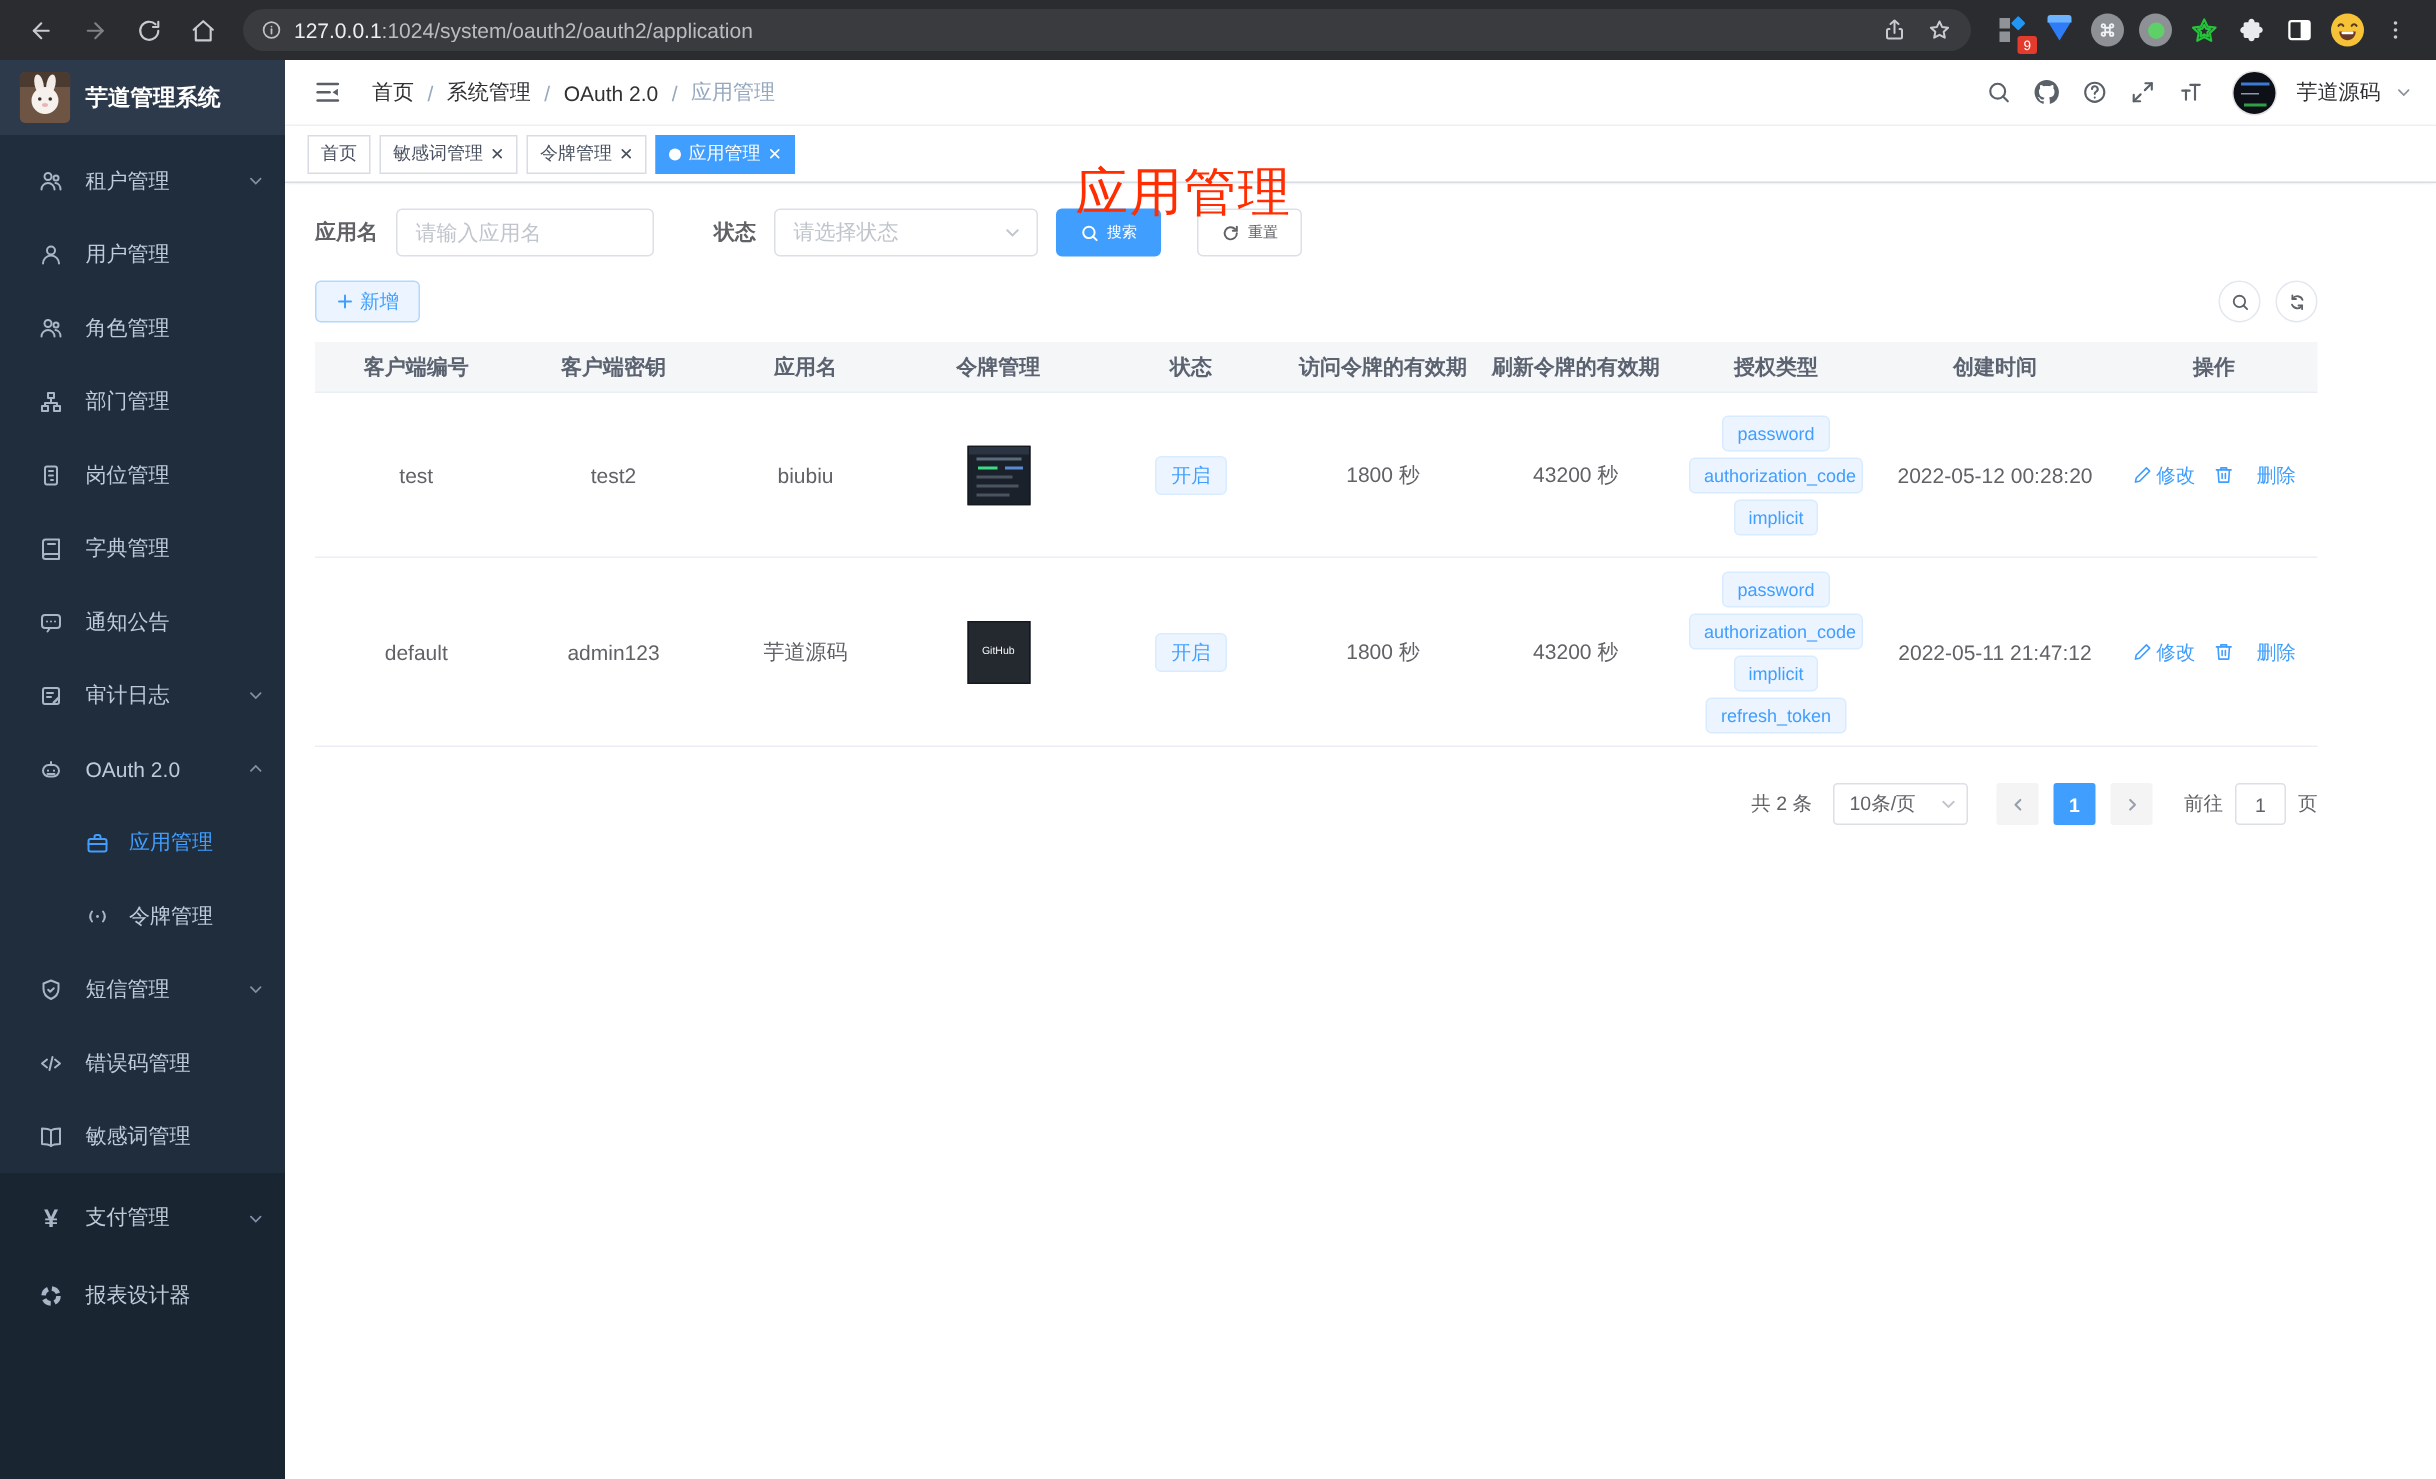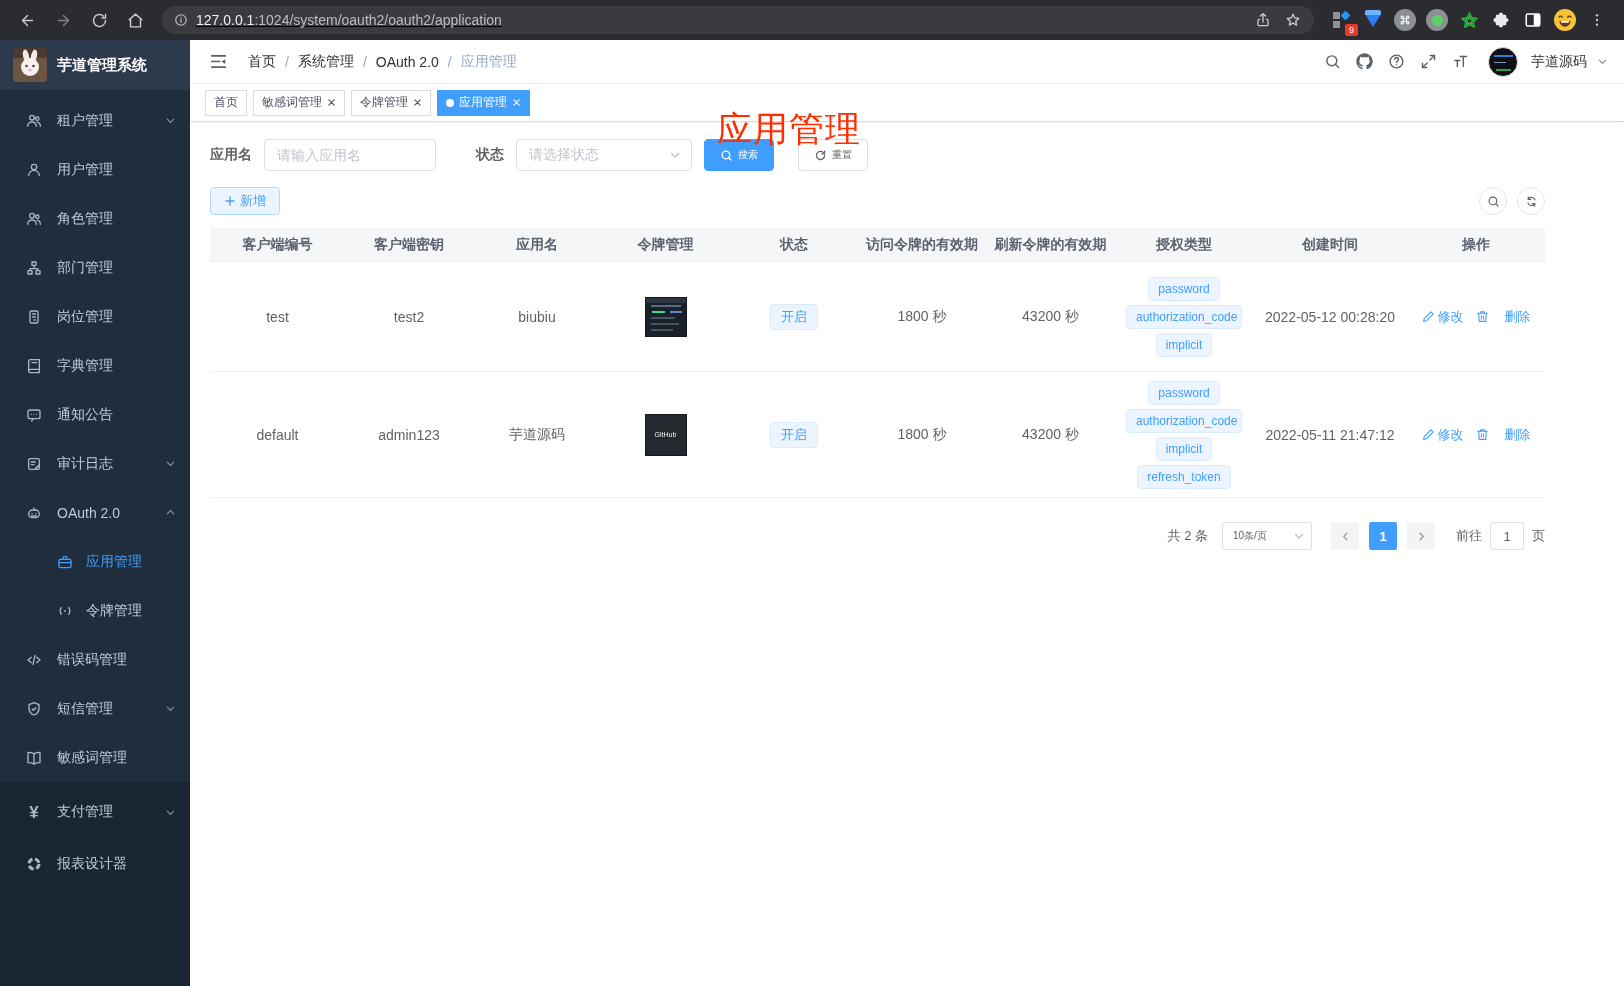--- a/index.html
+++ b/index.html
@@ -1,21 +1,21 @@
 <!DOCTYPE html>
 <html><head>
 <meta charset="utf-8">
 <style>
   * { margin:0; padding:0; box-sizing:border-box; }
   html,body { width:1624px; height:986px; }
   body { font-family:"Liberation Sans","DejaVu Sans",sans-serif; background:#fff; overflow:hidden; }
   .app { position:relative; width:1624px; height:986px; background:#fff; }
 
   
-  .browser { position:absolute; top:0; left:0; width:100%; height:40px; background:#2b2c2f; display:flex; align-items:center; padding:0 10px; gap:2px;text-decoration:underline; }
+  .browser { position:absolute; top:0; left:0; width:100%; height:40px; background:#2b2c2f; display:flex; align-items:center; padding:0 10px; gap:2px; }
   .bicon { width:34px; height:30px; display:flex; align-items:center; justify-content:center; color:#c7cbd1; flex:0 0 auto; border-radius:50%; }
   .bicon svg { width:17px; height:17px; }
   .bicon.dim { color:#7d8287; }
   .urlbar { flex:1 1 auto; height:28px; margin:0 8px; background:#3a3b3f; border-radius:14px; display:flex; align-items:center; padding:0 6px 0 12px; min-width:0; }
   .urlbar .info-ic { color:#bdc1c6; display:flex; margin-right:8px; }
   .urlbar .info-ic svg { width:14px; height:14px; }
   .url-text { font-size:14px; white-space:nowrap; overflow:hidden; flex:1 1 auto; }
   .url-host { color:#eceef0; }
   .url-rest { color:#b9bdc2; }
   .urlbar .tail-ic { width:30px; height:26px; display:flex; align-items:center; justify-content:center; color:#c7cbd1; flex:0 0 auto; }
@@ -143,21 +143,21 @@
   .grant-col { display:flex; flex-direction:column; align-items:center; justify-content:center; overflow:visible; }
   .grant-tag { display:inline-block; height:24px; line-height:22px; padding:0 9px; margin:2px 0; background:#ecf5ff; border:1px solid #d9ecff; color:#409eff; border-radius:4px; font-size:12px; white-space:nowrap; max-width:116px; overflow:hidden; }
   .op-link { display:inline-flex; align-items:center; gap:3px; color:#409eff; font-size:13px; cursor:pointer; text-decoration:none; }
   .op-link svg { width:13px; height:13px; }
   .op-link + .op-link { margin-left:12px;gap:16px; }
 
   
   .pagination { width:1335px; display:flex; align-items:center; justify-content:flex-end; margin-top:24px; font-size:13px; color:#606266; }
   .pg-total { margin-right:14px; }
   .pg-size { width:90px; height:28px; border:1px solid #dcdfe6; border-radius:3px; display:flex; align-items:center; padding:0 6px 0 10px; color:#606266; cursor:pointer; margin-right:14px; }
-  .pg-size .sel-text { flex:1; font-size:10px; }
+  .pg-size .sel-text { flex:1; font-size:13px; }
   .pg-btn { width:28px; height:28px; border-radius:2px; background:#f4f4f5; color:#97a0aa; display:flex; align-items:center; justify-content:center; margin:0 5px; cursor:pointer; }
   .pg-btn svg { width:11px; height:11px; }
   .pg-page { width:28px; height:28px; border-radius:2px; background:#409eff; color:#fff; display:flex; align-items:center; justify-content:center; margin:0 5px; font-weight:bold; cursor:pointer; }
   .pg-goto { margin-left:16px; display:flex; align-items:center; gap:8px; }
   .pg-input { width:34px; height:28px; border:1px solid #dcdfe6; border-radius:3px; text-align:center; font-size:13px; color:#606266; outline:none; font-family:inherit; }
 </style>
 </head>
 <body>
 
 <div class="app">
@@ -429,40 +429,40 @@
               <path d="M6.5 7a8.5 8.5 0 0 0 0 10"></path>
               <path d="M17.5 7a8.5 8.5 0 0 1 0 10"></path>
               <circle cx="12" cy="12" r="1.4" fill="currentColor" stroke="none"></circle>
             </svg>
           </span>
         <span class="mi-label">令牌管理</span>
       </div>
       <div class="menu-item">
         <span class="mi-ic">
             <svg viewBox="0 0 24 24" fill="none" stroke="currentColor" stroke-width="2" stroke-linecap="round" stroke-linejoin="round">
-              <path d="M8 8l-5 4 5 4"></path>
-              <path d="M16 8l5 4-5 4"></path>
-              <path d="M13.5 5.5l-3 13"></path>
-            </svg>
-          </span>
-        <span class="mi-label">错误码管理</span>
-      </div>
-      <div class="menu-item">
-        <span class="mi-ic">
-            <svg viewBox="0 0 24 24" fill="none" stroke="currentColor" stroke-width="2" stroke-linecap="round" stroke-linejoin="round">
               <path d="M12 2.5l7.5 3v5.2c0 5.1-3.6 8.7-7.5 10.3-3.9-1.6-7.5-5.2-7.5-10.3V5.5z"></path>
               <path d="M9.2 11.8l2 2 3.6-3.6"></path>
             </svg>
           </span>
         <span class="mi-label">短信管理</span>
         <span class="mi-caret">
             <svg viewBox="0 0 24 24" fill="none" stroke="currentColor" stroke-width="2.5" stroke-linecap="round">
               <path d="M5 9l7 7 7-7"></path>
             </svg>
           </span>
+      </div>
+      <div class="menu-item">
+        <span class="mi-ic">
+            <svg viewBox="0 0 24 24" fill="none" stroke="currentColor" stroke-width="2" stroke-linecap="round" stroke-linejoin="round">
+              <path d="M8 8l-5 4 5 4"></path>
+              <path d="M16 8l5 4-5 4"></path>
+              <path d="M13.5 5.5l-3 13"></path>
+            </svg>
+          </span>
+        <span class="mi-label">错误码管理</span>
       </div>
       <div class="menu-item">
         <span class="mi-ic">
             <svg viewBox="0 0 24 24" fill="none" stroke="currentColor" stroke-width="2" stroke-linecap="round" stroke-linejoin="round">
               <path d="M12 5.5C10 4 7 3.5 3 3.5v15.5c4 0 7 .5 9 2 2-1.5 5-2 9-2V3.5c-4 0-7 .5-9 2z"></path>
               <path d="M12 5.5V21"></path>
             </svg>
           </span>
         <span class="mi-label">敏感词管理</span>
       </div>

